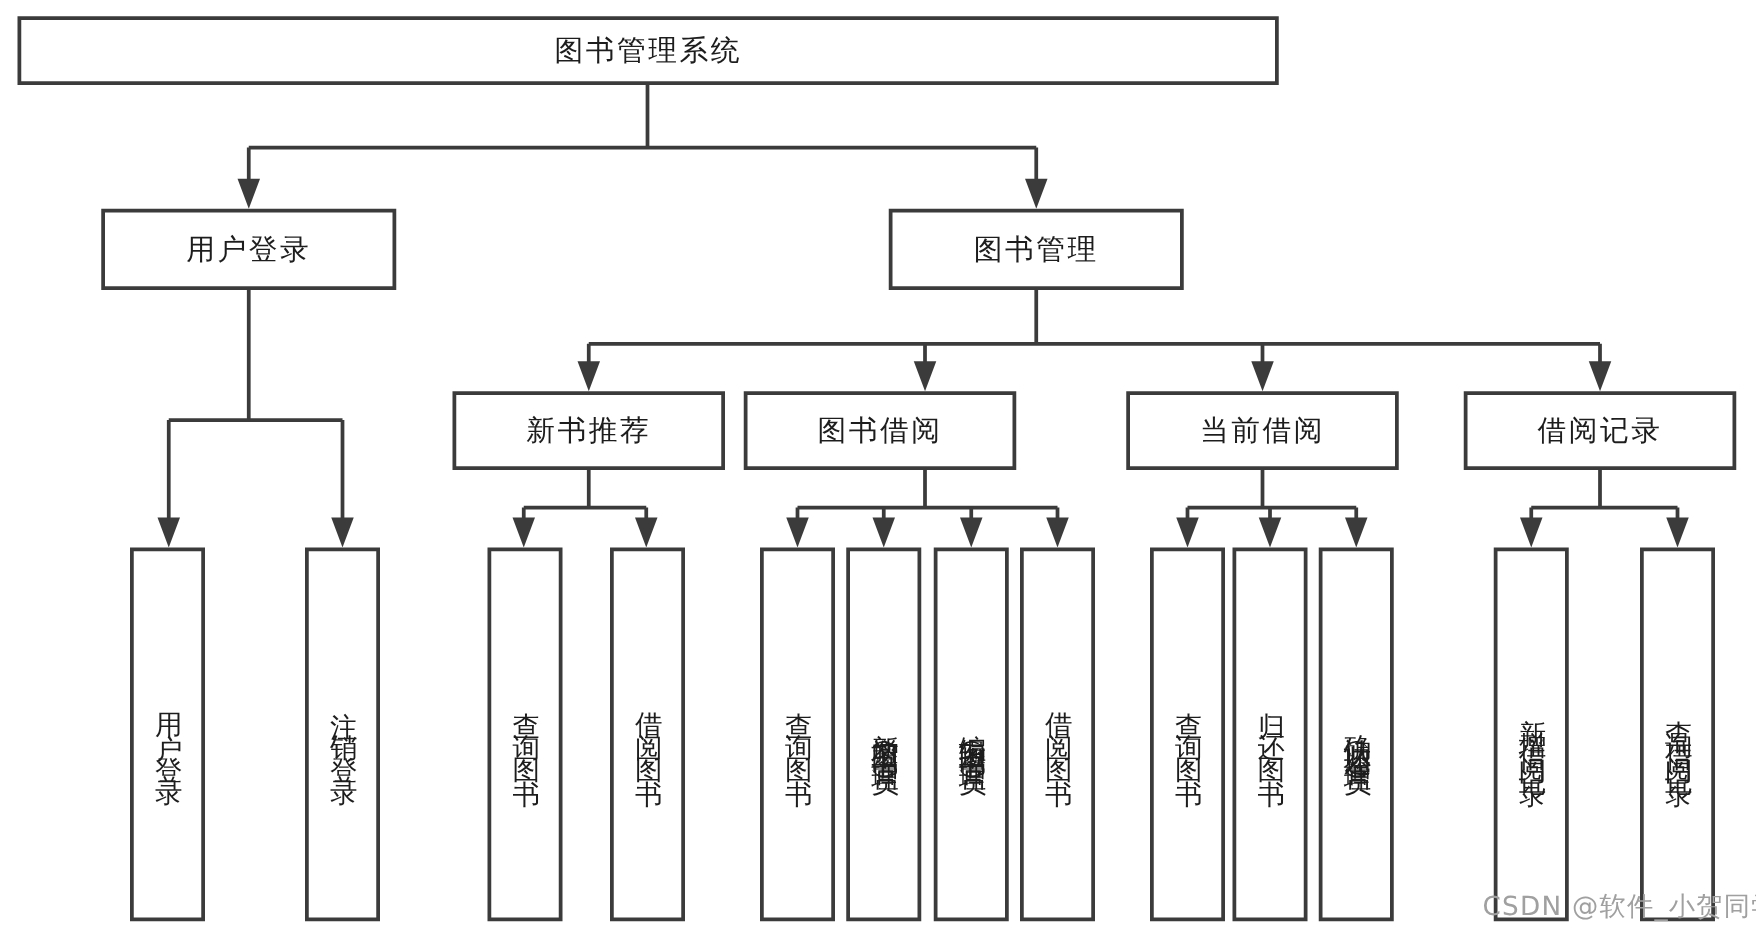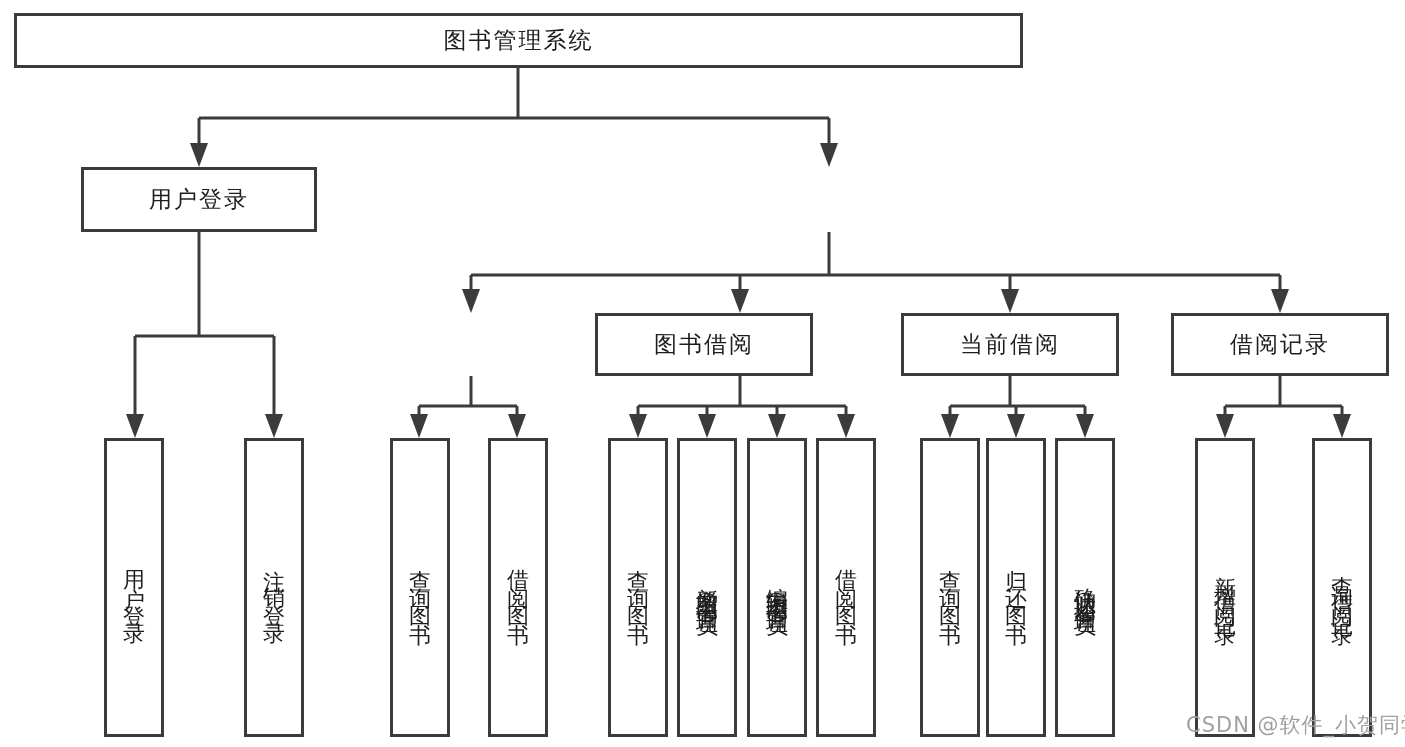--- a/index.html
+++ b/index.html
@@ -159,21 +159,27 @@
     </g>
   </svg>
 
   <div class="node hbox n-root">
     <span>图书管理系统</span>
   </div>
 
   <div class="node hbox n-login">
     <span>用户登录</span>
   </div>
-
+  <div class="node hbox n-mgmt">
+    <span>图书管理</span>
+  </div>
+
+  <div class="node hbox n-l3 n-rec">
+    <span>新书推荐</span>
+  </div>
   <div class="node hbox n-l3 n-bor">
     <span>图书借阅</span>
   </div>
   <div class="node hbox n-l3 n-cur">
     <span>当前借阅</span>
   </div>
   <div class="node hbox n-l3 n-his">
     <span>借阅记录</span>
   </div>
 

